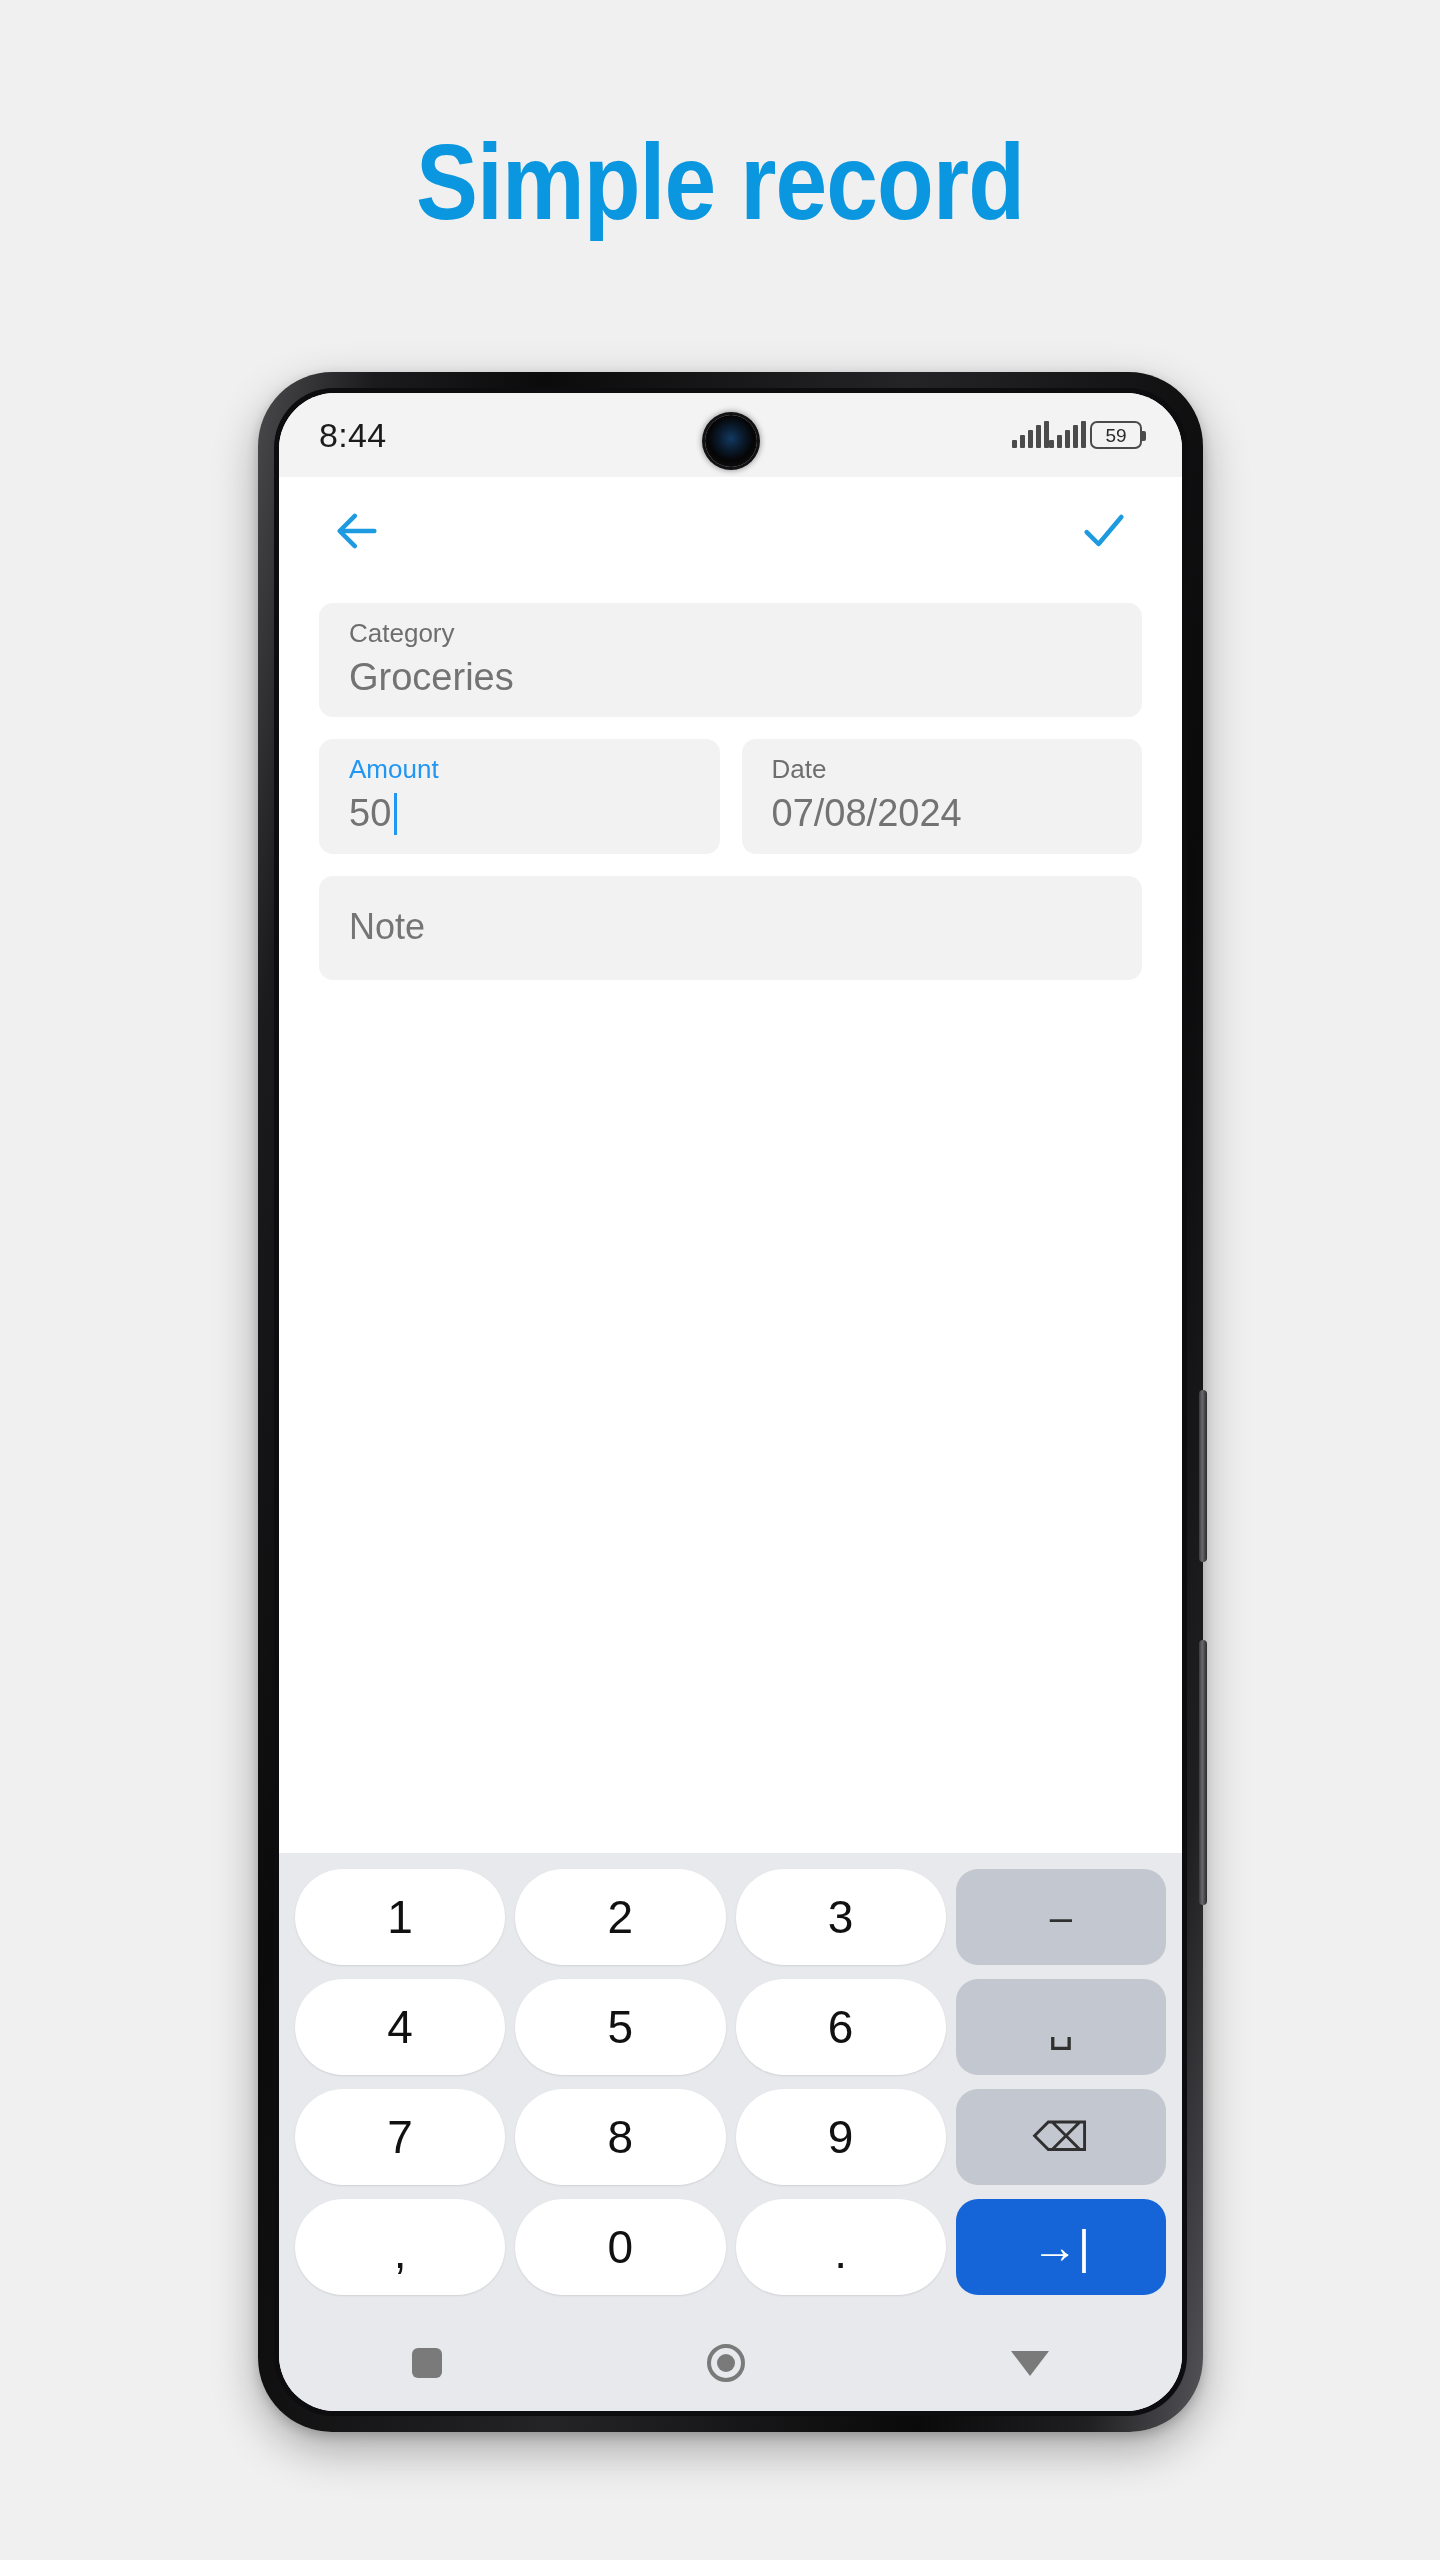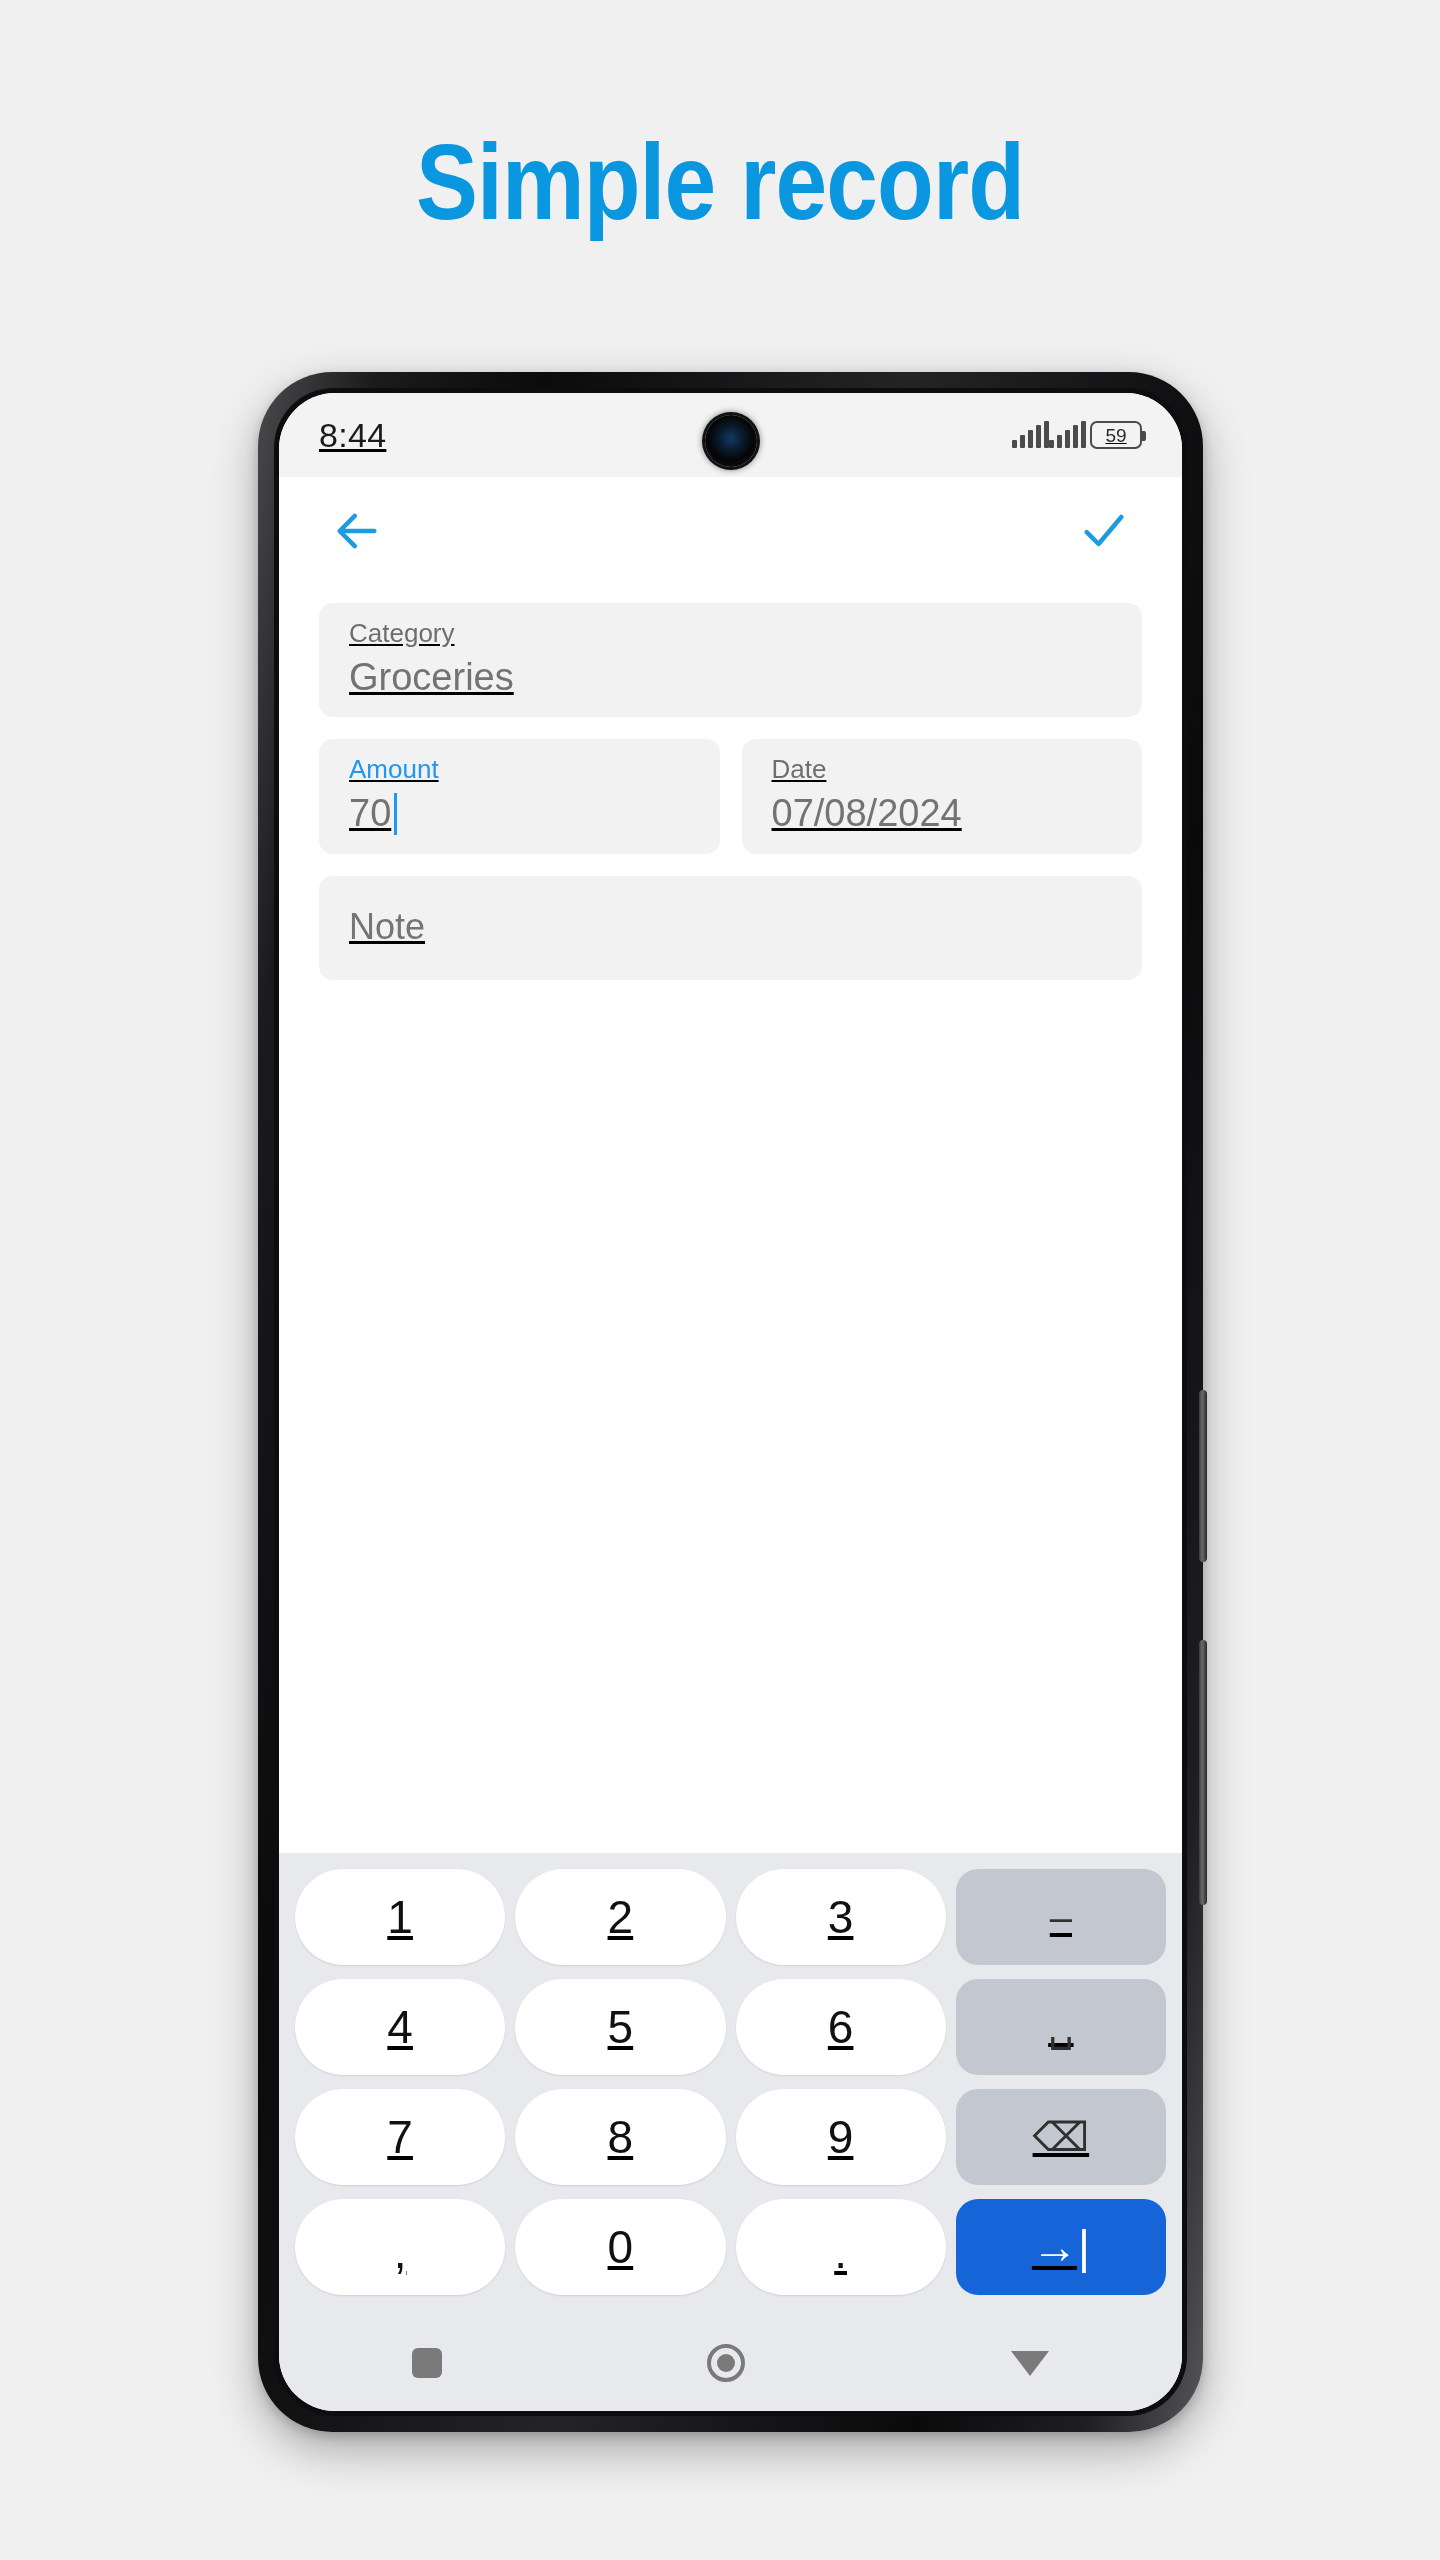--- a/index.html
+++ b/index.html
@@ -44,21 +44,20 @@
     padding: 16px;
   }
   .phone-inner {
     width: 100%;
     height: 100%;
     border-radius: 60px;
     background: #0d0d0f;
     padding: 5px;
     position: relative;
     overflow: hidden;
-    text-decoration: underline;
   }
   .screen {
     width: 100%;
     height: 100%;
     border-radius: 56px;
     background: #ffffff;
     overflow: hidden;
     position: relative;
     display: flex;
     flex-direction: column;
@@ -327,21 +326,21 @@
 
         <div class="field">
           <div class="field-label">Category</div>
           <div class="field-value">Groceries</div>
         </div>
 
         <div class="row">
           <div class="field">
             <div class="field-label focused">Amount</div>
             <div class="field-value">
-              <span>70</span>
+              <span>50</span>
               <span class="caret"></span>
             </div>
           </div>
 
           <div class="field">
             <div class="field-label">Date</div>
             <div class="field-value">07/08/2024</div>
           </div>
         </div>
 

